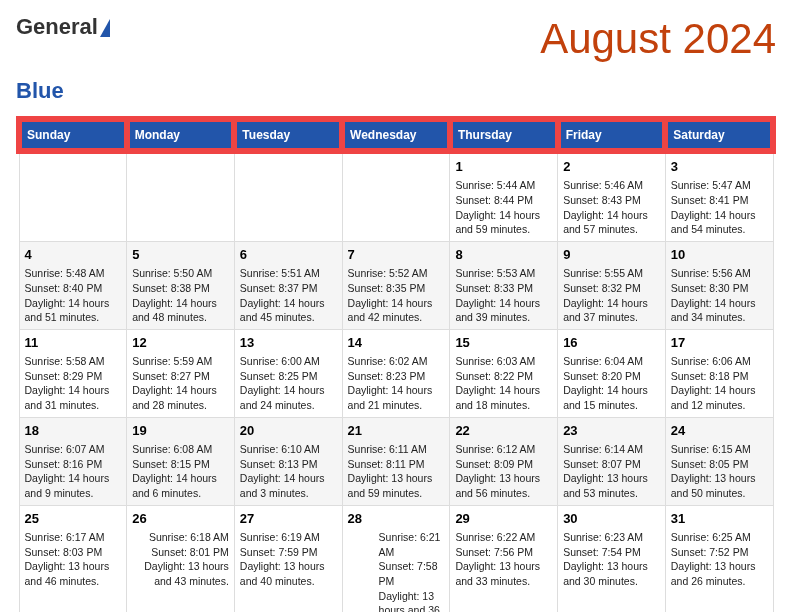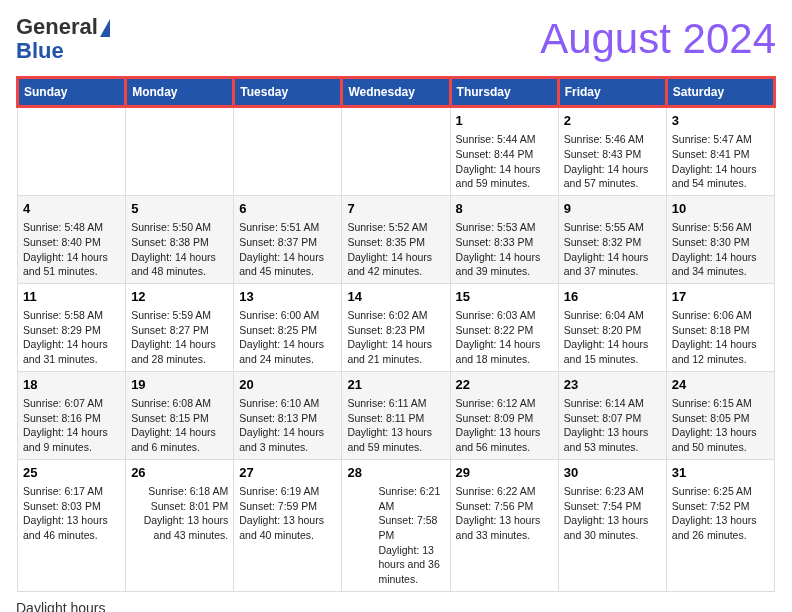--- a/index.html
+++ b/index.html
@@ -13,20 +13,21 @@
     .header {
       display: flex;
       justify-content: space-between;
       align-items: flex-start;
       margin-bottom: 12px;
     }
     .logo {
       display: flex;
       flex-direction: column;
       align-items: flex-start;
+      gap: 40px;
     }
     .logo-text {
       display: flex;
       align-items: center;
       font-size: 22px;
       font-weight: bold;
       color: #1a1a1a;
       line-height: 1;
     }
     .logo-general { color: #333; }
@@ -39,40 +40,40 @@
       display: inline-block;
       margin-left: 2px;
       margin-bottom: -2px;
     }
     .title-section {
       text-align: right;
     }
     .main-title {
       font-size: 42px;
       font-weight: normal;
-      color: #8b5cf6;
+      color: #c2410c;
       line-height: 1.1;
     }
     .subtitle {
       font-size: 16px;
       color: #333;
     }
     .calendar {
       width: 100%;
       border-collapse: collapse;
       font-size: 11px;
     }
     .calendar th {
       background-color: #2255aa;
       color: #fff;
       text-align: left;
       padding: 6px 5px;
       font-size: 12px;
       font-weight: bold;
-      border: 3px solid #ef4444;
+      border: 6px solid #ef4444;
     }
     .calendar td {
       vertical-align: top;
       padding: 4px 5px;
       border: 1px solid #ddd;
       width: 108px;
       min-height: 80px;
       background: #fff;
       line-height: 1.4;
     }

